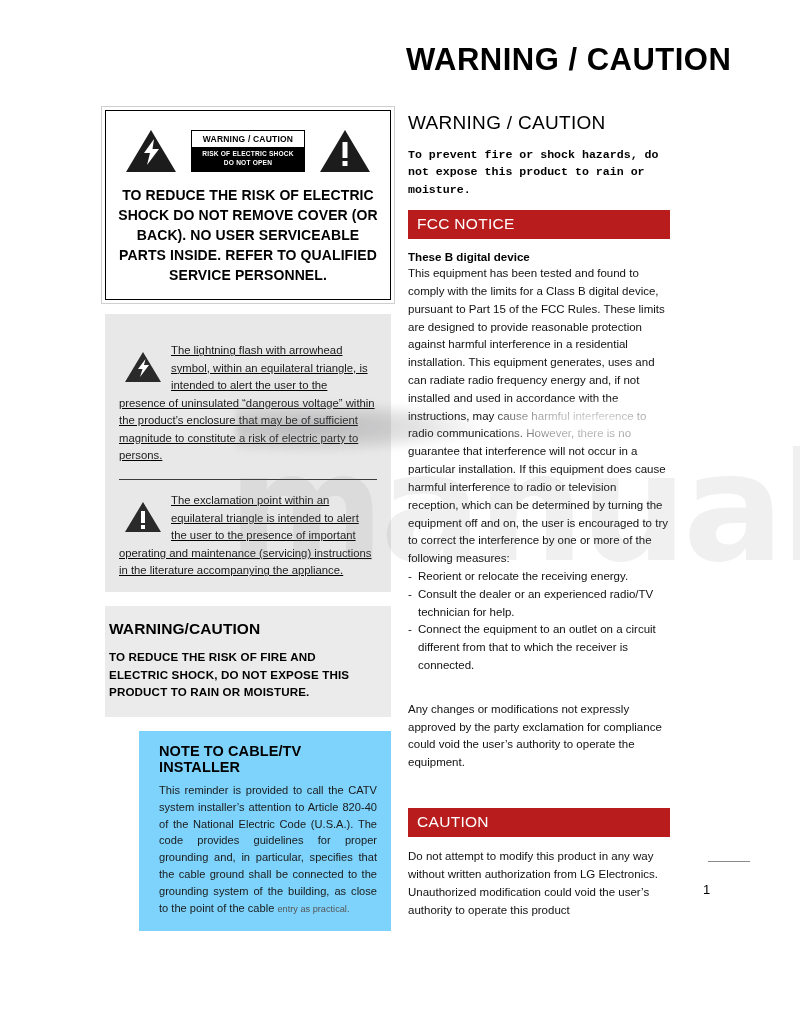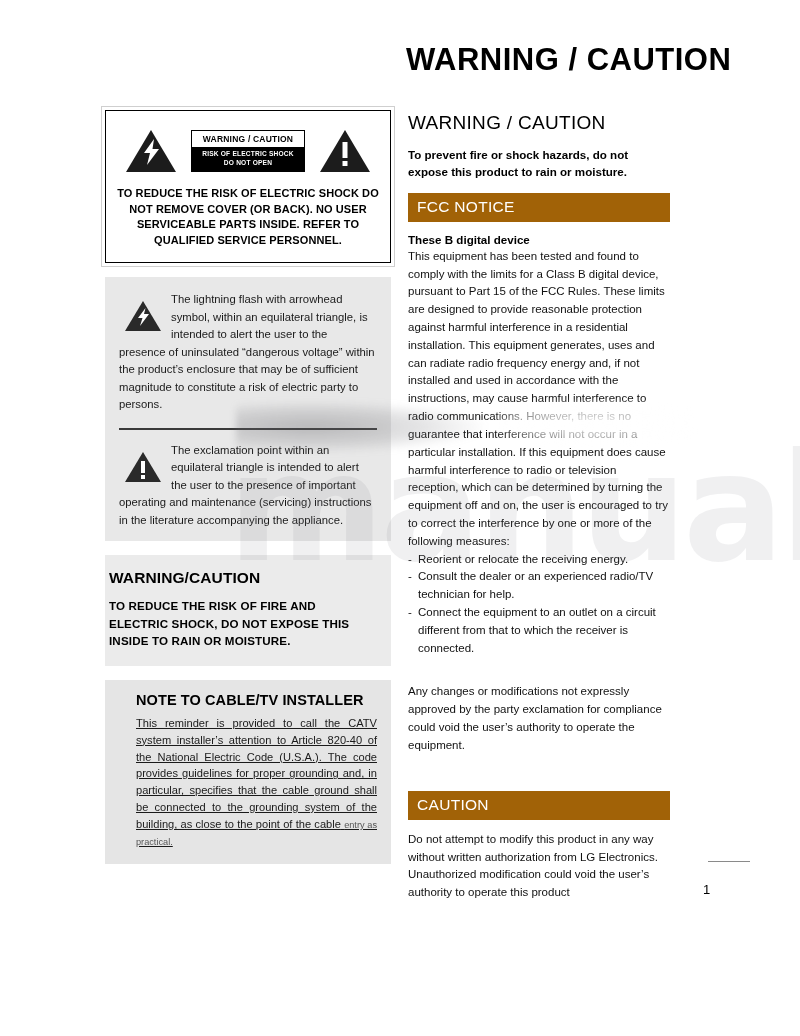--- a/index.html
+++ b/index.html
@@ -124,33 +124,34 @@
     color: #fff;
     text-align: center;
     font-size: 6.6px;
     font-weight: 700;
     line-height: 1.35;
     padding: 3px 0 4px 0;
     letter-spacing: 0.2px;
   }
   .warn-caption {
     text-align: center;
-    font-size: 11px;
+    font-size: 14px;
     font-weight: 700;
     line-height: 1.42;
     letter-spacing: 0.1px;
     padding: 0 2px 2px 2px;
   }
 
   
   .gray-panel {
     background: #e8e8e8;
     margin-top: 14px;
-    padding: 14px 14px 12px 14px;
-    position: relative;
+    padding: 28px 14px 12px 14px;
+    position: relative;
+    text-decoration: underline;
   }
   .sym-block {
     position: relative;
     min-height: 56px;
   }
   .sym-block .sym {
     position: absolute;
     left: 4px;
     top: 8px;
     width: 40px;
@@ -170,23 +171,24 @@
     background: #3a3a3a;
     margin: 14px 0 12px 0;
   }
 
   .gray-panel2 {
     background: #ebebeb;
     margin-top: 14px;
     padding: 14px 16px 16px 4px;
   }
   .gray-panel3 {
-    background: #e5e5e5;
+    background: #7dd3fc;
     margin-top: 14px;
-    padding: 12px 14px 14px 31px;
+    padding: 12px 14px 14px 20px;
+    margin-left: 34px;
   }
   .sec-head {
     font-size: 15.5px;
     font-weight: 700;
     letter-spacing: 0.1px;
     margin-bottom: 10px;
   }
   .sec-head-sm {
     font-size: 14.5px;
     font-weight: 700;
@@ -197,21 +199,20 @@
     font-size: 11.6px;
     font-weight: 700;
     line-height: 1.52;
     letter-spacing: 0.15px;
   }
   .cable-body {
     font-size: 11.1px;
     line-height: 1.52;
     text-align: justify;
     color: #1a1a1a;
-    text-decoration: underline;
   }
   .cable-body .tail {
     font-size: 9.2px;
     color: #555;
   }
 
   
   .right-col {
     position: absolute;
     left: 408px;
@@ -223,23 +224,24 @@
     font-weight: 400;
     letter-spacing: 0.3px;
     margin-bottom: 12px;
     white-space: nowrap;
   }
   .rc-lead {
     font-size: 11.6px;
     font-weight: 700;
     line-height: 1.5;
     margin-bottom: 12px;
+    font-family: Liberation Mono, monospace;
   }
   .banner {
-    background: #a16207;
+    background: #b91c1c;
     color: #fff;
     font-size: 15.5px;
     font-weight: 400;
     letter-spacing: 0.3px;
     padding: 5px 9px 6px 9px;
     margin-bottom: 11px;
   }
   .sub-head {
     font-size: 11.6px;
     font-weight: 700;
@@ -358,21 +360,21 @@
         </div>
         <div class="sym-text">
           <span class="indent">The exclamation point within an equilateral triangle is intended to alert the user to the presence of important</span>
           <span>operating and maintenance (servicing) instructions in the literature accompanying the appliance.</span>
         </div>
       </div>
     </div>
 
     <div class="gray-panel2">
       <div class="sec-head">WARNING/CAUTION</div>
-      <div class="caps-body">TO REDUCE THE RISK OF FIRE AND ELECTRIC SHOCK, DO NOT EXPOSE THIS INSIDE TO RAIN OR MOISTURE.</div>
+      <div class="caps-body">TO REDUCE THE RISK OF FIRE AND ELECTRIC SHOCK, DO NOT EXPOSE THIS PRODUCT TO RAIN OR MOISTURE.</div>
     </div>
 
     <div class="gray-panel3">
       <div class="sec-head-sm">NOTE TO CABLE/TV INSTALLER</div>
       <div class="cable-body"><span>This reminder is provided to call the CATV system installer’s attention to Article 820-40 of the National Electric Code (U.S.A.). The code provides guidelines for proper grounding and, in particular, specifies that the cable ground shall be connected to the grounding system of the building, as close to the point of the cable</span> <span class="tail">entry as practical.</span></div>
     </div>
 
   </div>
 
   <div class="right-col">

